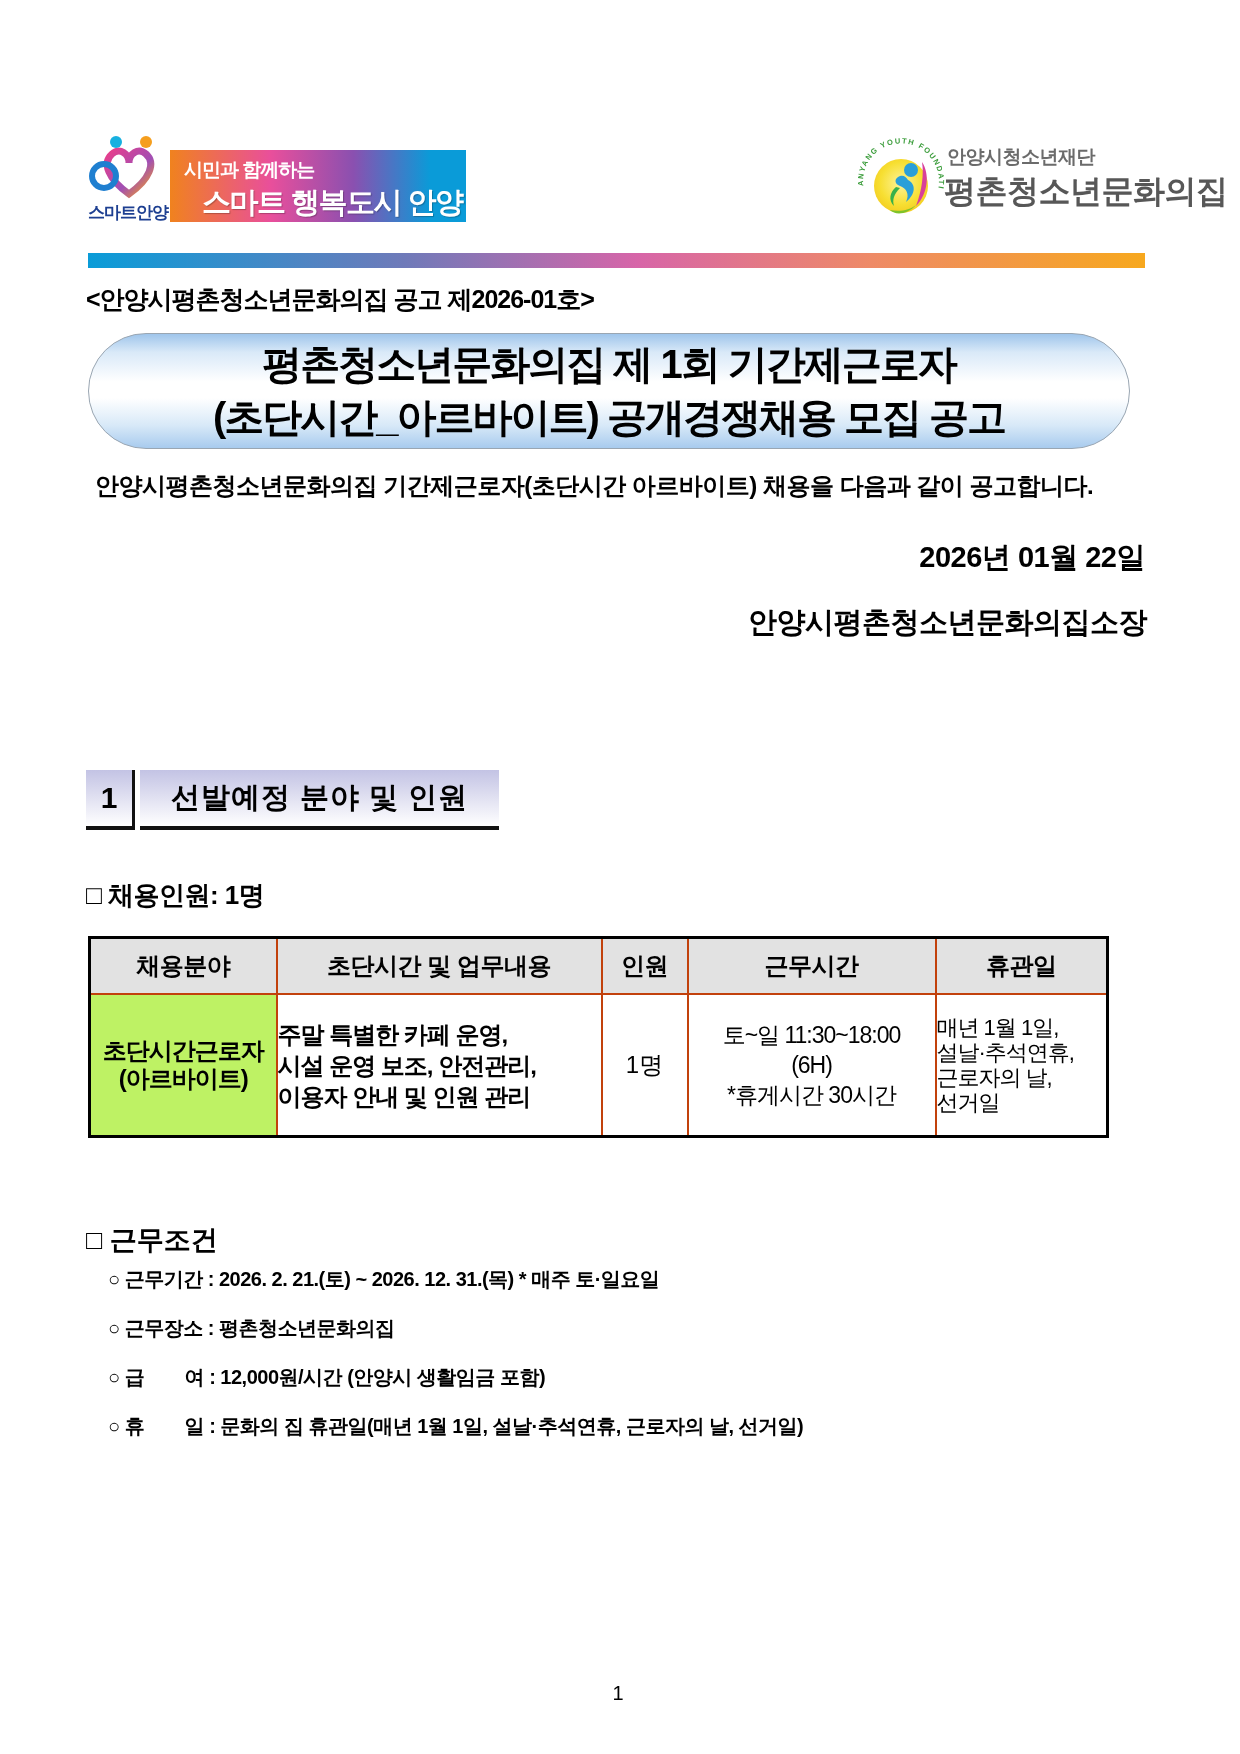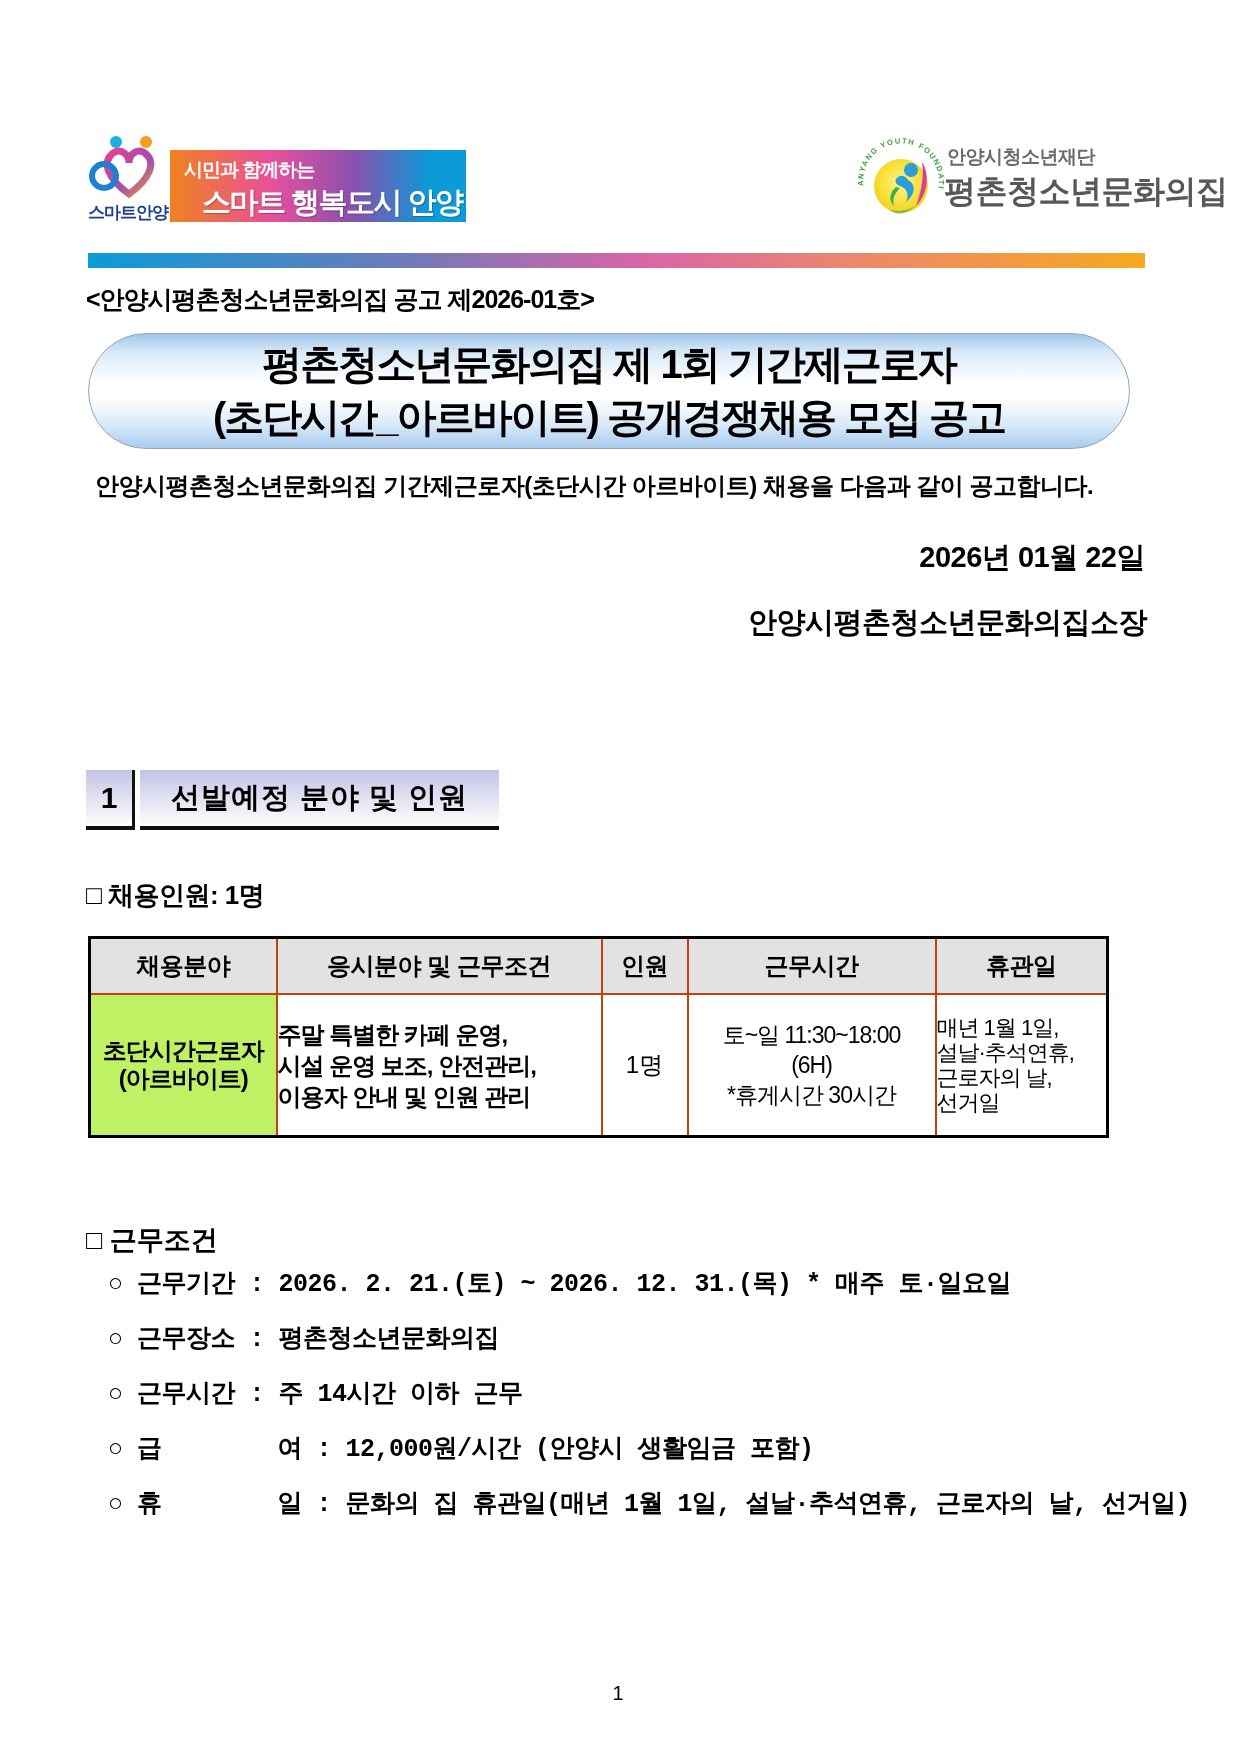--- a/index.html
+++ b/index.html
@@ -52,21 +52,21 @@
   table.recruit th{height:54px;background:#e2e2e2;font-size:24px;font-weight:800;letter-spacing:-0.5px;}
   table.recruit td{height:140px;vertical-align:middle;}
   td.cat{background:#bef264;text-align:center;font-size:24px;font-weight:800;line-height:28px;letter-spacing:-1px;}
   td.duty{font-size:24px;font-weight:800;line-height:31px;padding-left:14px;letter-spacing:-1px;}
   td.cnt{text-align:center;font-size:24px;font-weight:500;}
   td.hours{text-align:center;font-size:23px;font-weight:500;line-height:30px;letter-spacing:-1px;}
   td.closed{font-size:22px;font-weight:500;line-height:25px;padding-left:10px;letter-spacing:-1px;}
 
   .cond-heading{position:absolute;left:86px;top:1222px;font-size:27px;font-weight:800;}
   .cond-list{position:absolute;left:108px;top:1266px;display:flex;flex-direction:column;gap:22px;}
-  .cond-item{font-size:25px;font-weight:600;letter-spacing:-0.5px;white-space:pre-wrap;font-family:Liberation Mono, monospace;}
+  .cond-item{font-size:20px;font-weight:600;letter-spacing:-0.5px;white-space:pre-wrap;}
   .cond-note{font-size:26px;font-weight:800;color:var(--note-blue,#1f1fd0);letter-spacing:0.5px;margin-top:4px;}
 
   .page-number{position:absolute;left:0;top:1682px;width:1236px;text-align:center;font-size:20px;}
 </style>
 </head>
 <body>
 
 <div class="page">
 
   <div class="logo-left-icon">
@@ -137,21 +137,21 @@
     <colgroup>
       <col style="width:187px">
         <col style="width:325px">
         <col style="width:86px">
       <col style="width:248px">
         <col style="width:172px">
     </colgroup>
     <thead>
       <tr>
         <th>채용분야</th>
-        <th>응시분야 및 근무조건</th>
+        <th>초단시간 및 업무내용</th>
         <th>인원</th>
         <th>근무시간</th>
         <th>휴관일</th>
       </tr>
     </thead>
     <tbody>
       <tr>
         <td class="cat">
           <div>초단시간근로자</div>
           <div>(아르바이트)</div>
@@ -175,20 +175,19 @@
         </td>
       </tr>
     </tbody>
   </table>
 
   <div class="cond-heading">□ 근무조건</div>
 
   <div class="cond-list">
     <div class="cond-item">○ 근무기간 : 2026. 2. 21.(토) ~ 2026. 12. 31.(목) * 매주 토·일요일</div>
     <div class="cond-item">○ 근무장소 : 평촌청소년문화의집</div>
-    <div class="cond-item">○ 근무시간 : 주 14시간 이하 근무</div>
     <div class="cond-item">○ 급        여 : 12,000원/시간 (안양시 생활임금 포함)</div>
     <div class="cond-item">○ 휴        일 : 문화의 집 휴관일(매년 1월 1일, 설날·추석연휴, 근로자의 날, 선거일)</div>
   </div>
 
   <div class="page-number">1</div>
 
 </div>
 
 </body></html>

